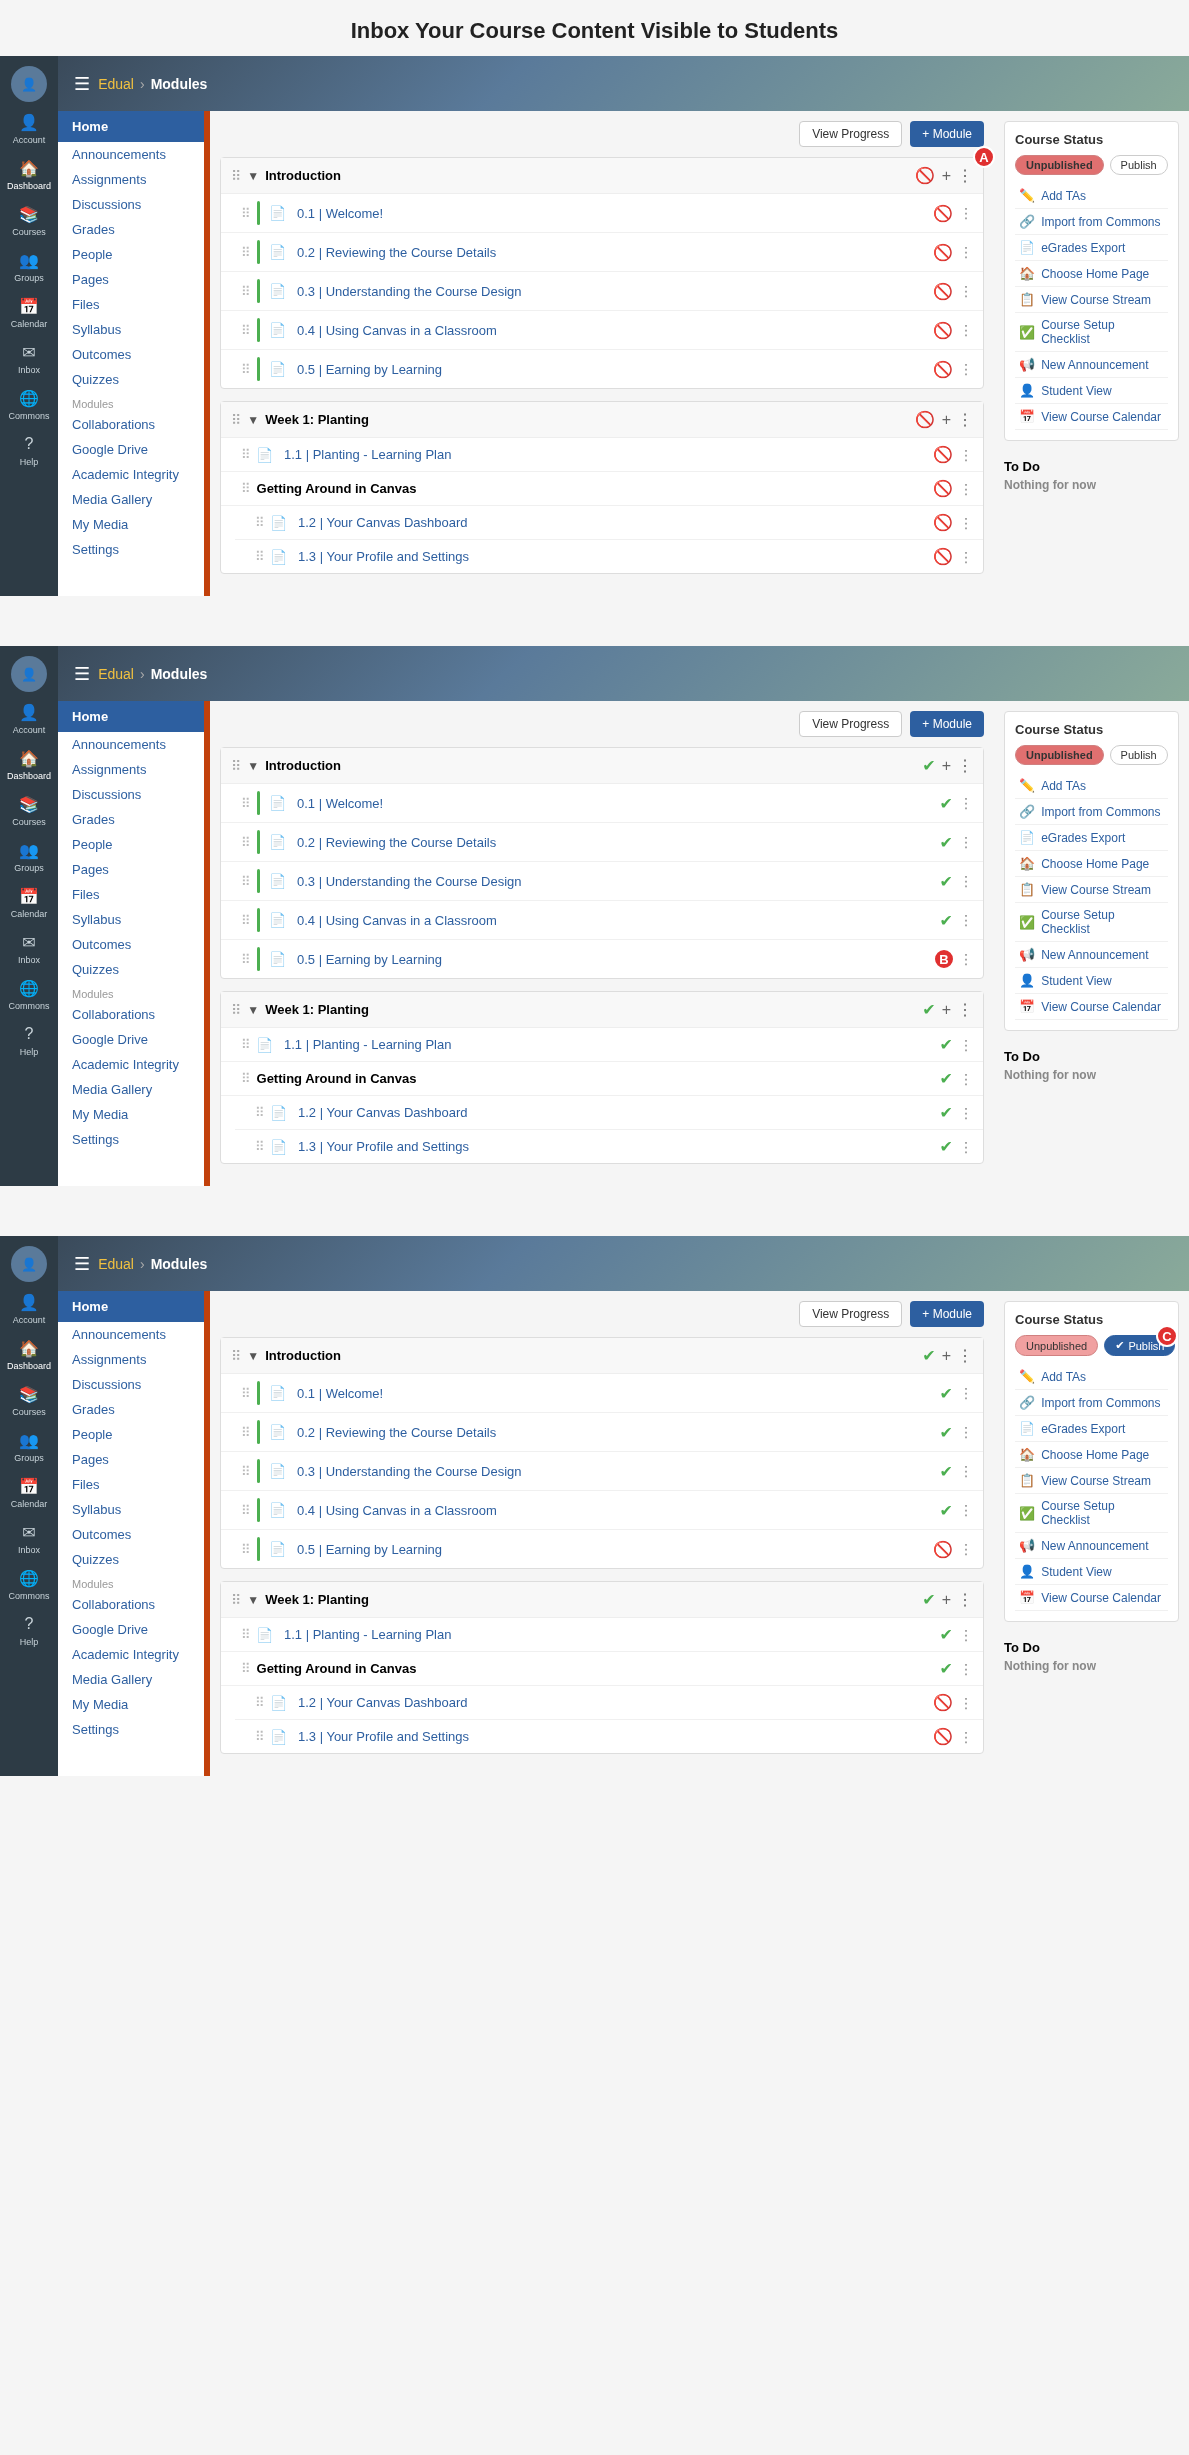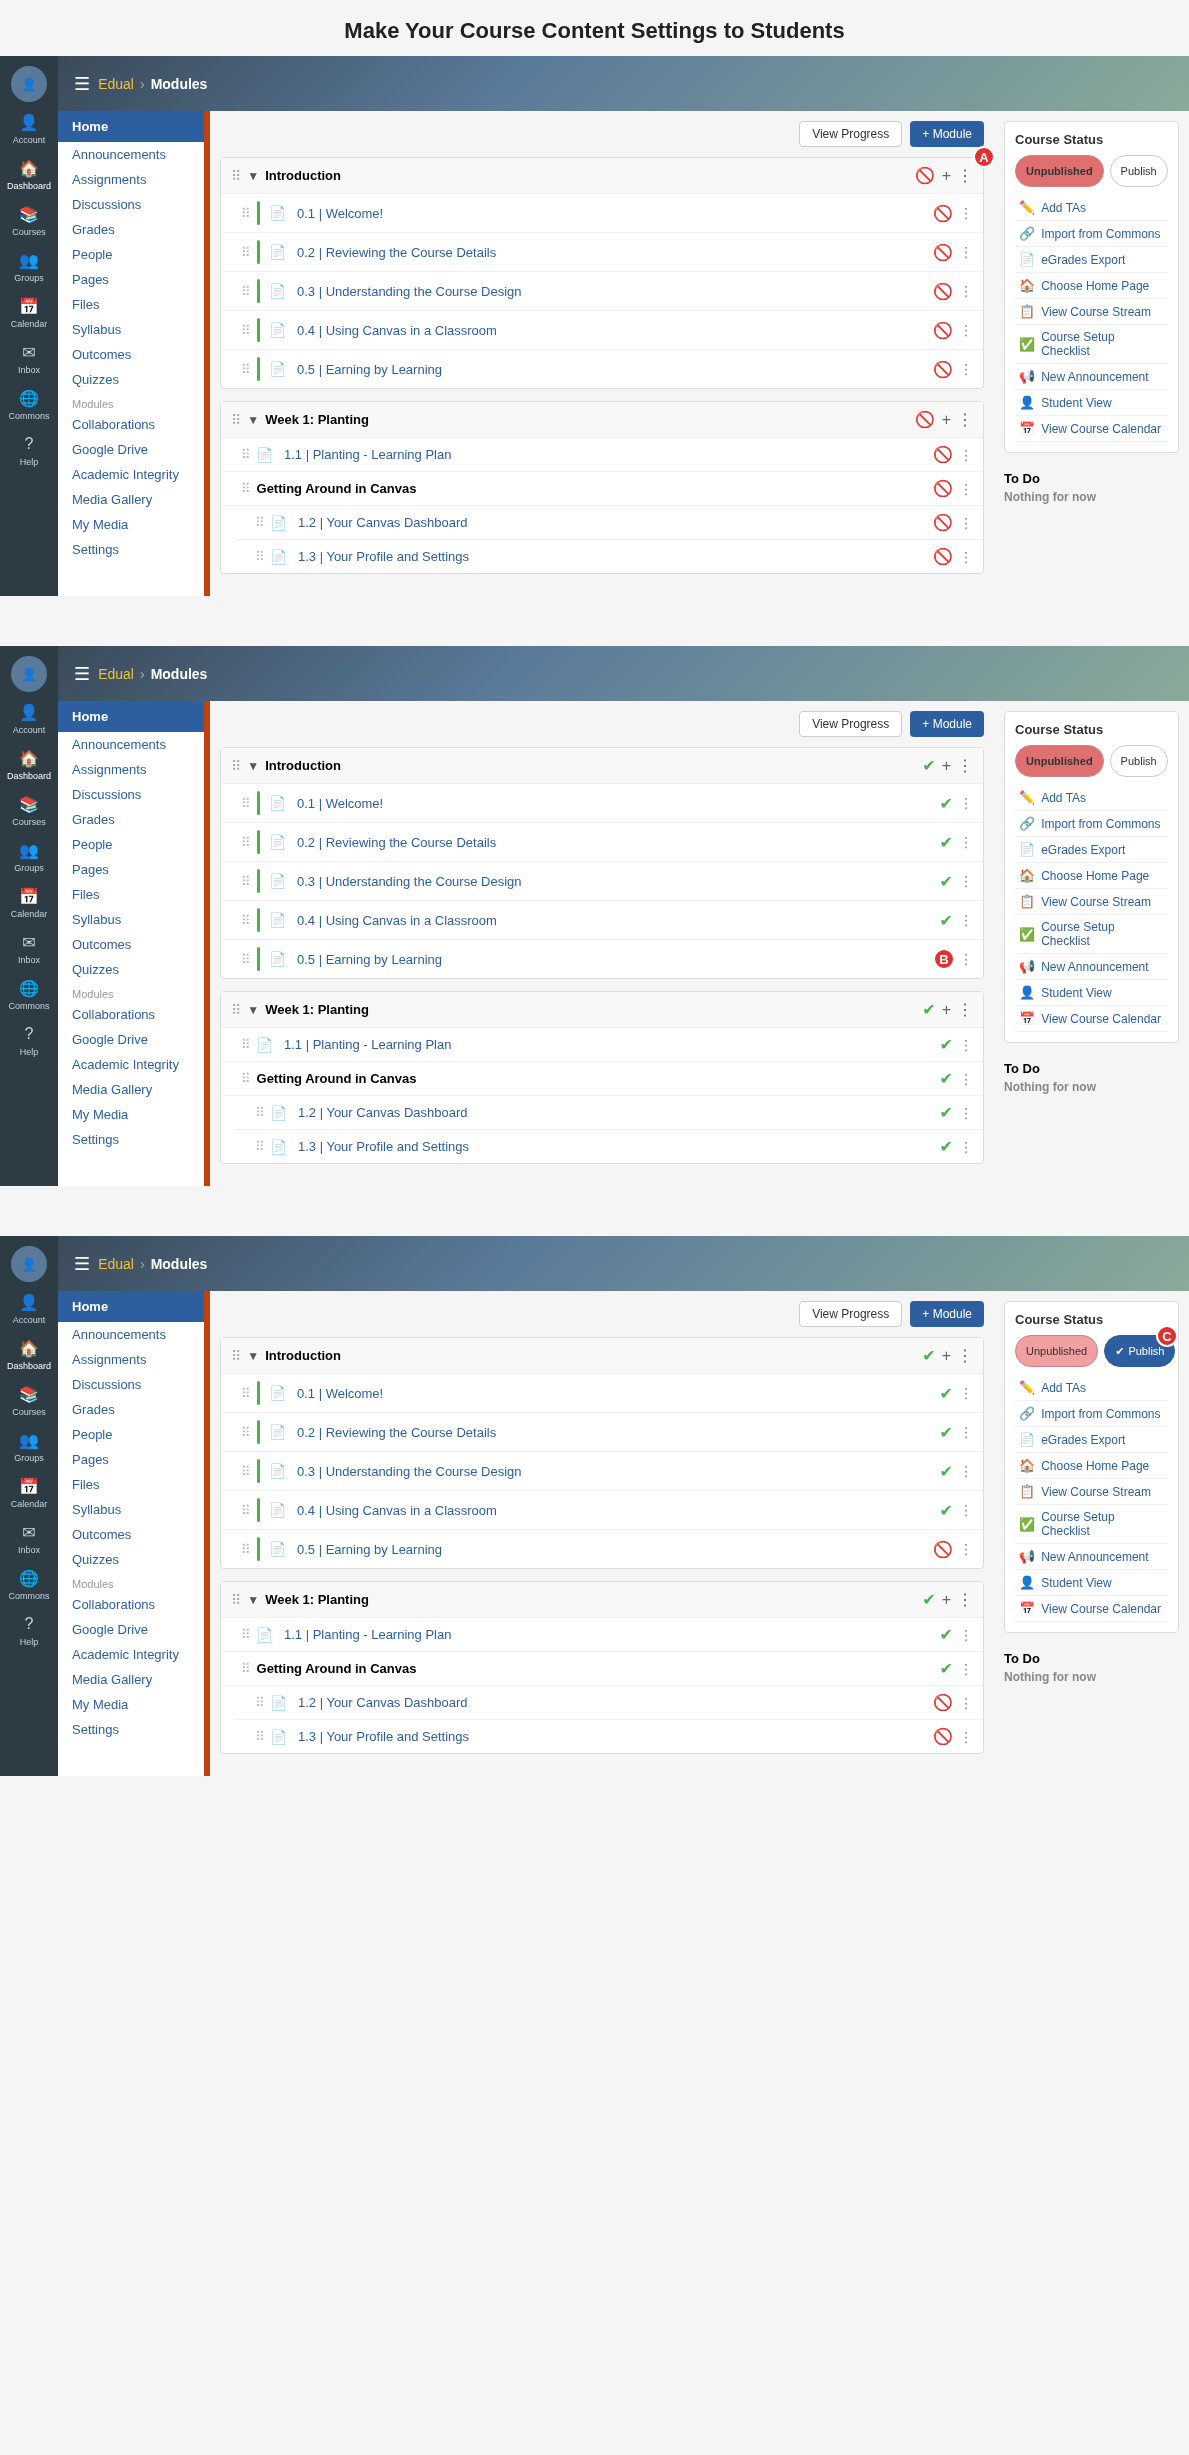--- a/index.html
+++ b/index.html
@@ -196,21 +196,21 @@
       margin-bottom: 10px;
     }
     .course-status-title {
       font-size: 13px; font-weight: bold; margin-bottom: 8px; color: #333;
     }
     .status-buttons {
       display: flex; gap: 6px; margin-bottom: 8px;
     }
     .btn-unpublished {
       background: #f0a0a0; color: #333; border: 1px solid #d08080;
-      border-radius: 20px; padding: 9px 10px; font-size: 11px; cursor: pointer;
+      border-radius: 20px; padding: 3px 10px; font-size: 11px; cursor: pointer;
     }
     .btn-unpublished.active { background: #e07070; font-weight: bold; }
     .btn-publish {
       background: #fff; color: #333; border: 1px solid #ccc;
       border-radius: 20px; padding: 3px 10px; font-size: 11px; cursor: pointer;
       display: flex; align-items: center; gap: 4px;
     }
     .btn-publish.active { background: #2d5fa0; color: #fff; border-color: #2d5fa0; }
     .btn-publish .check-icon { color: #4caf50; }
     .btn-publish.active .check-icon { color: #fff; }
@@ -243,21 +243,21 @@
     }
 
     .screen-separator {
       height: 20px;
       background: #f5f5f5;
     }
   </style>
 </head>
 <body>
 
-<div class="page-title">Make Your Course Content Settings to Students</div>
+<div class="page-title">Inbox Your Course Content Visible to Students</div>
 
 <div id="screens-container">
     <div class="screen-block" style="flex-direction: column;">
       <div style="display: flex; width: 1189px;">
         <div class="sidebar">
           <div class="sidebar-avatar">👤</div>
           <div class="sidebar-icon-item">
             <span class="icon-shape">👤</span>
             <span style="font-size:9px">Account</span>
           </div>

